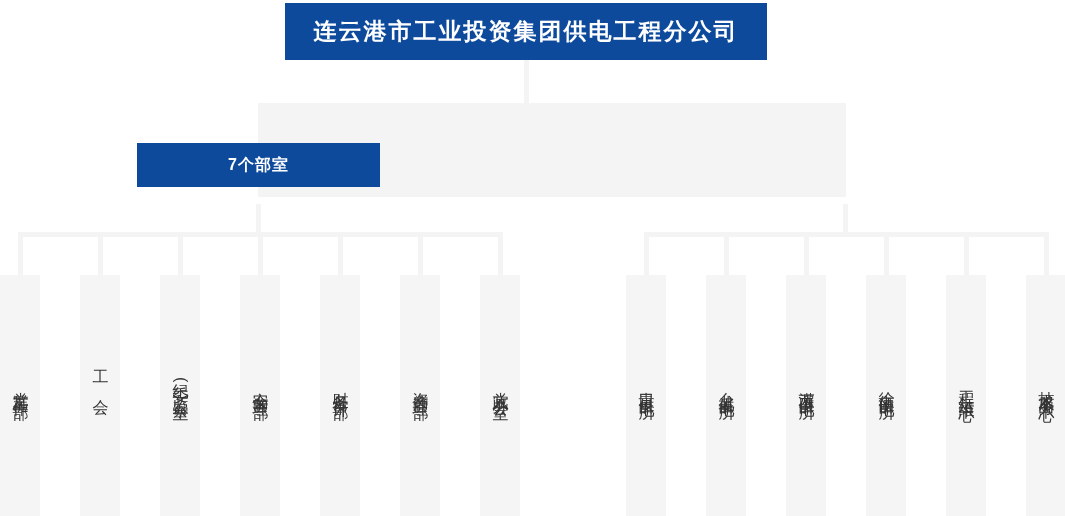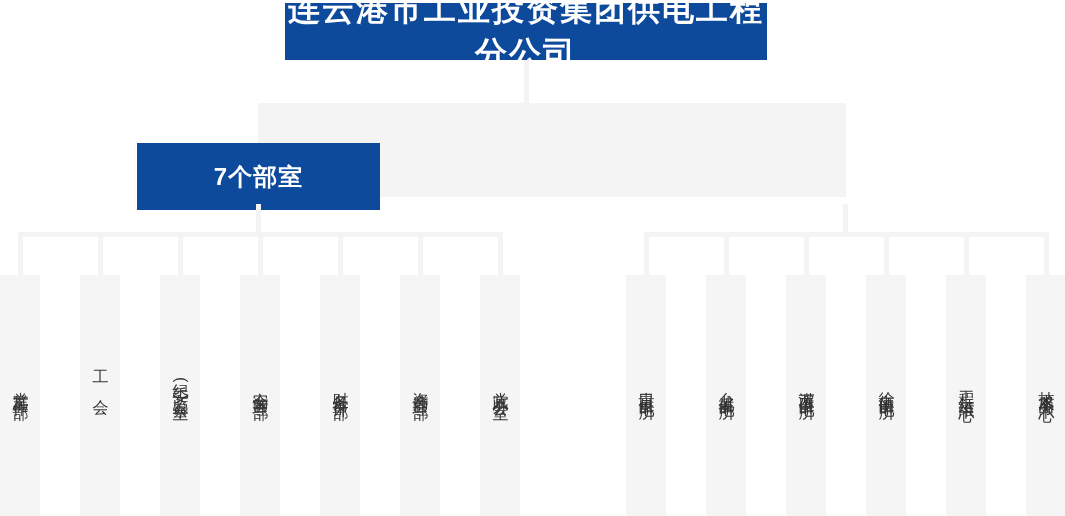--- a/index.html
+++ b/index.html
@@ -18,25 +18,25 @@
     background: #0d4a9c;
     color: #ffffff;
     display: flex;
     align-items: center;
     justify-content: center;
     font-weight: bold;
     text-align: center;
   }
   .node-root {
     left: 285px; top: 3px; width: 482px; height: 57px;
-    font-size: 32px; letter-spacing: 2px;
+    font-size: 23px; letter-spacing: 2px;
   }
   .node-group {
-    top: 143px; width: 243px; height: 67px;
-    font-size: 24px; letter-spacing: 1px;
+    top: 143px; width: 243px; height: 44px;
+    font-size: 16px; letter-spacing: 1px;
   }
   .node-group-left  { left: 137px; }
   .node-group-right { left: 724px; }
   
   .conn {
     position: absolute;
     background: #f4f4f5;
   }
   .band { left: 258px; top: 103px; width: 588px; height: 94px; }
   .root-drop { left: 523.5px; top: 60px; width: 5px; height: 43px; }

